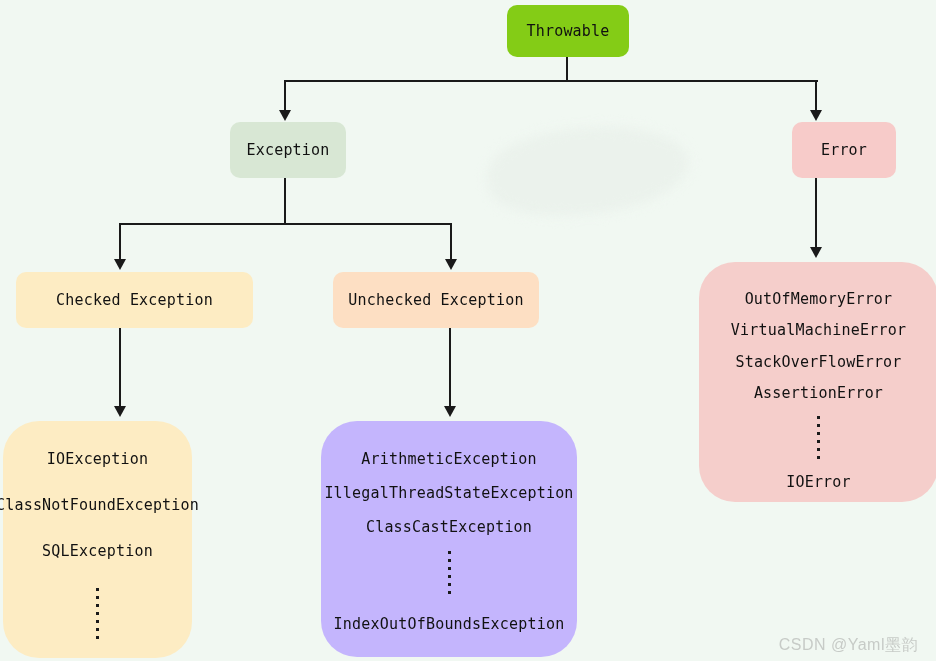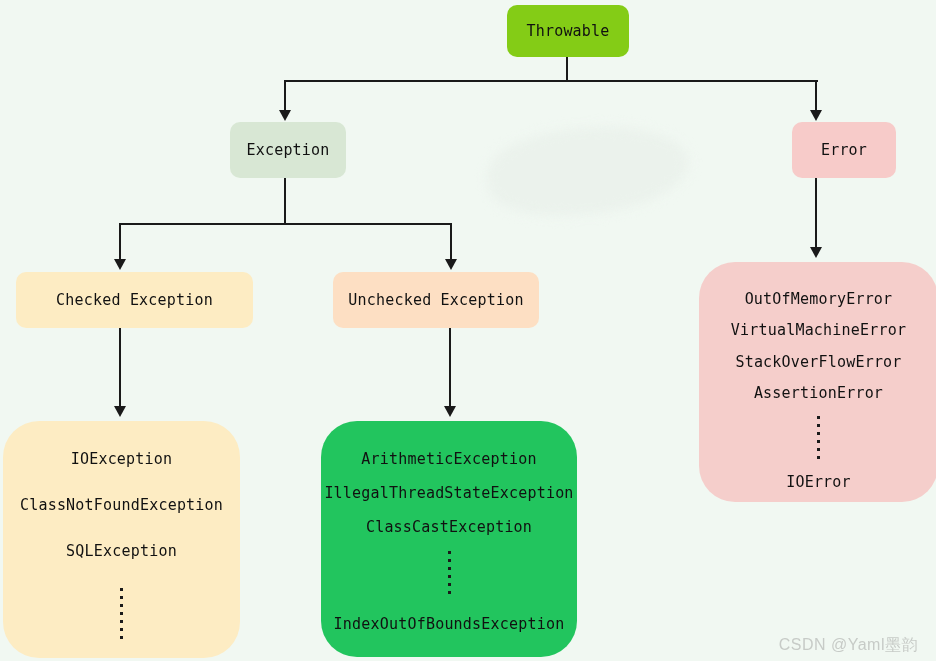--- a/index.html
+++ b/index.html
@@ -31,22 +31,22 @@
 
   .detail{
     position:absolute;
     display:flex;flex-direction:column;align-items:center;
     justify-content:space-between;
     border-radius:36px;
     font-size:15px;letter-spacing:0.2px;
     box-sizing:border-box;
     white-space:nowrap;
   }
-  .detail.checked-detail{left:3px;top:421px;width:237px;height:237px;background:#fdecc3;padding:29px 0 16px;}
-  .detail.unchecked-detail{left:321px;top:421px;width:256px;height:236px;background:#22c55e;padding:29px 0 24px;}
+  .detail.checked-detail{left:3px;top:421px;width:189px;height:237px;background:#fdecc3;padding:29px 0 16px;}
+  .detail.unchecked-detail{left:321px;top:421px;width:256px;height:236px;background:#c4b5fd;padding:29px 0 24px;}
   .detail.error-detail{left:699px;top:262px;width:239px;height:240px;background:#f5cecb;padding:28px 0 11px;}
 
   .line{position:absolute;background:#1a1a1a;}
   .arrow{
     position:absolute;width:0;height:0;
     border-left:6px solid transparent;
     border-right:6px solid transparent;
     border-top:11px solid #1a1a1a;
   }
   .dots{

